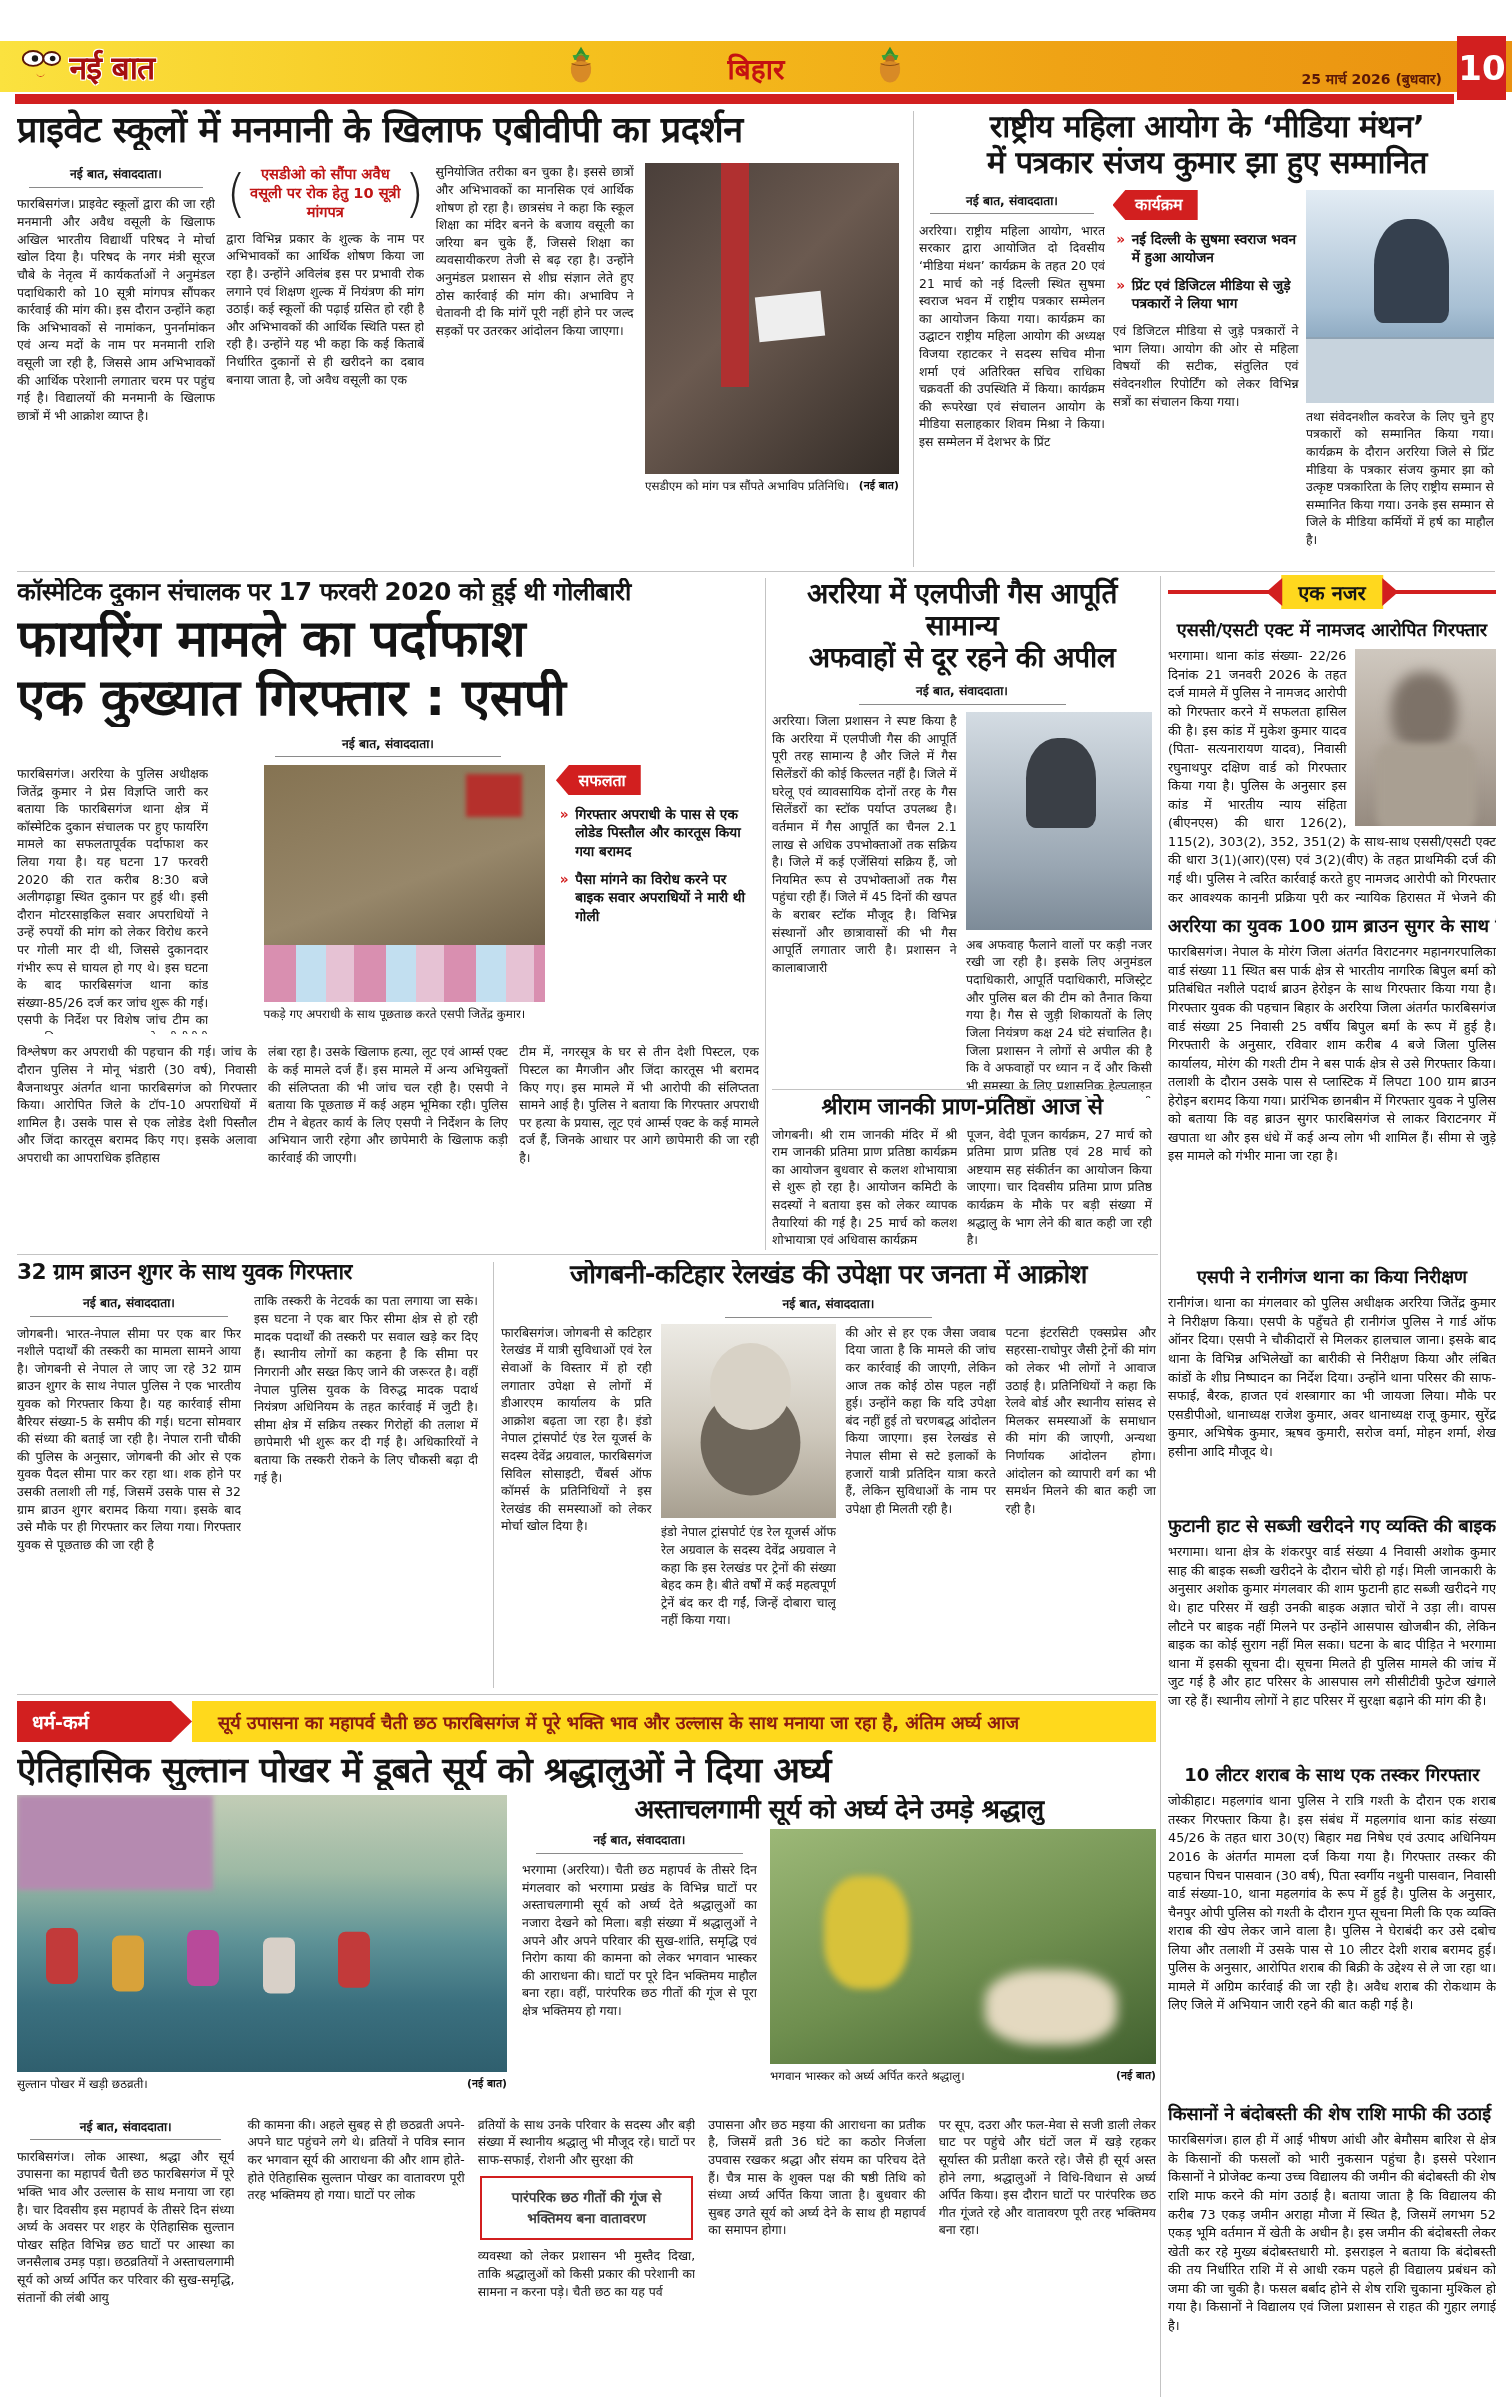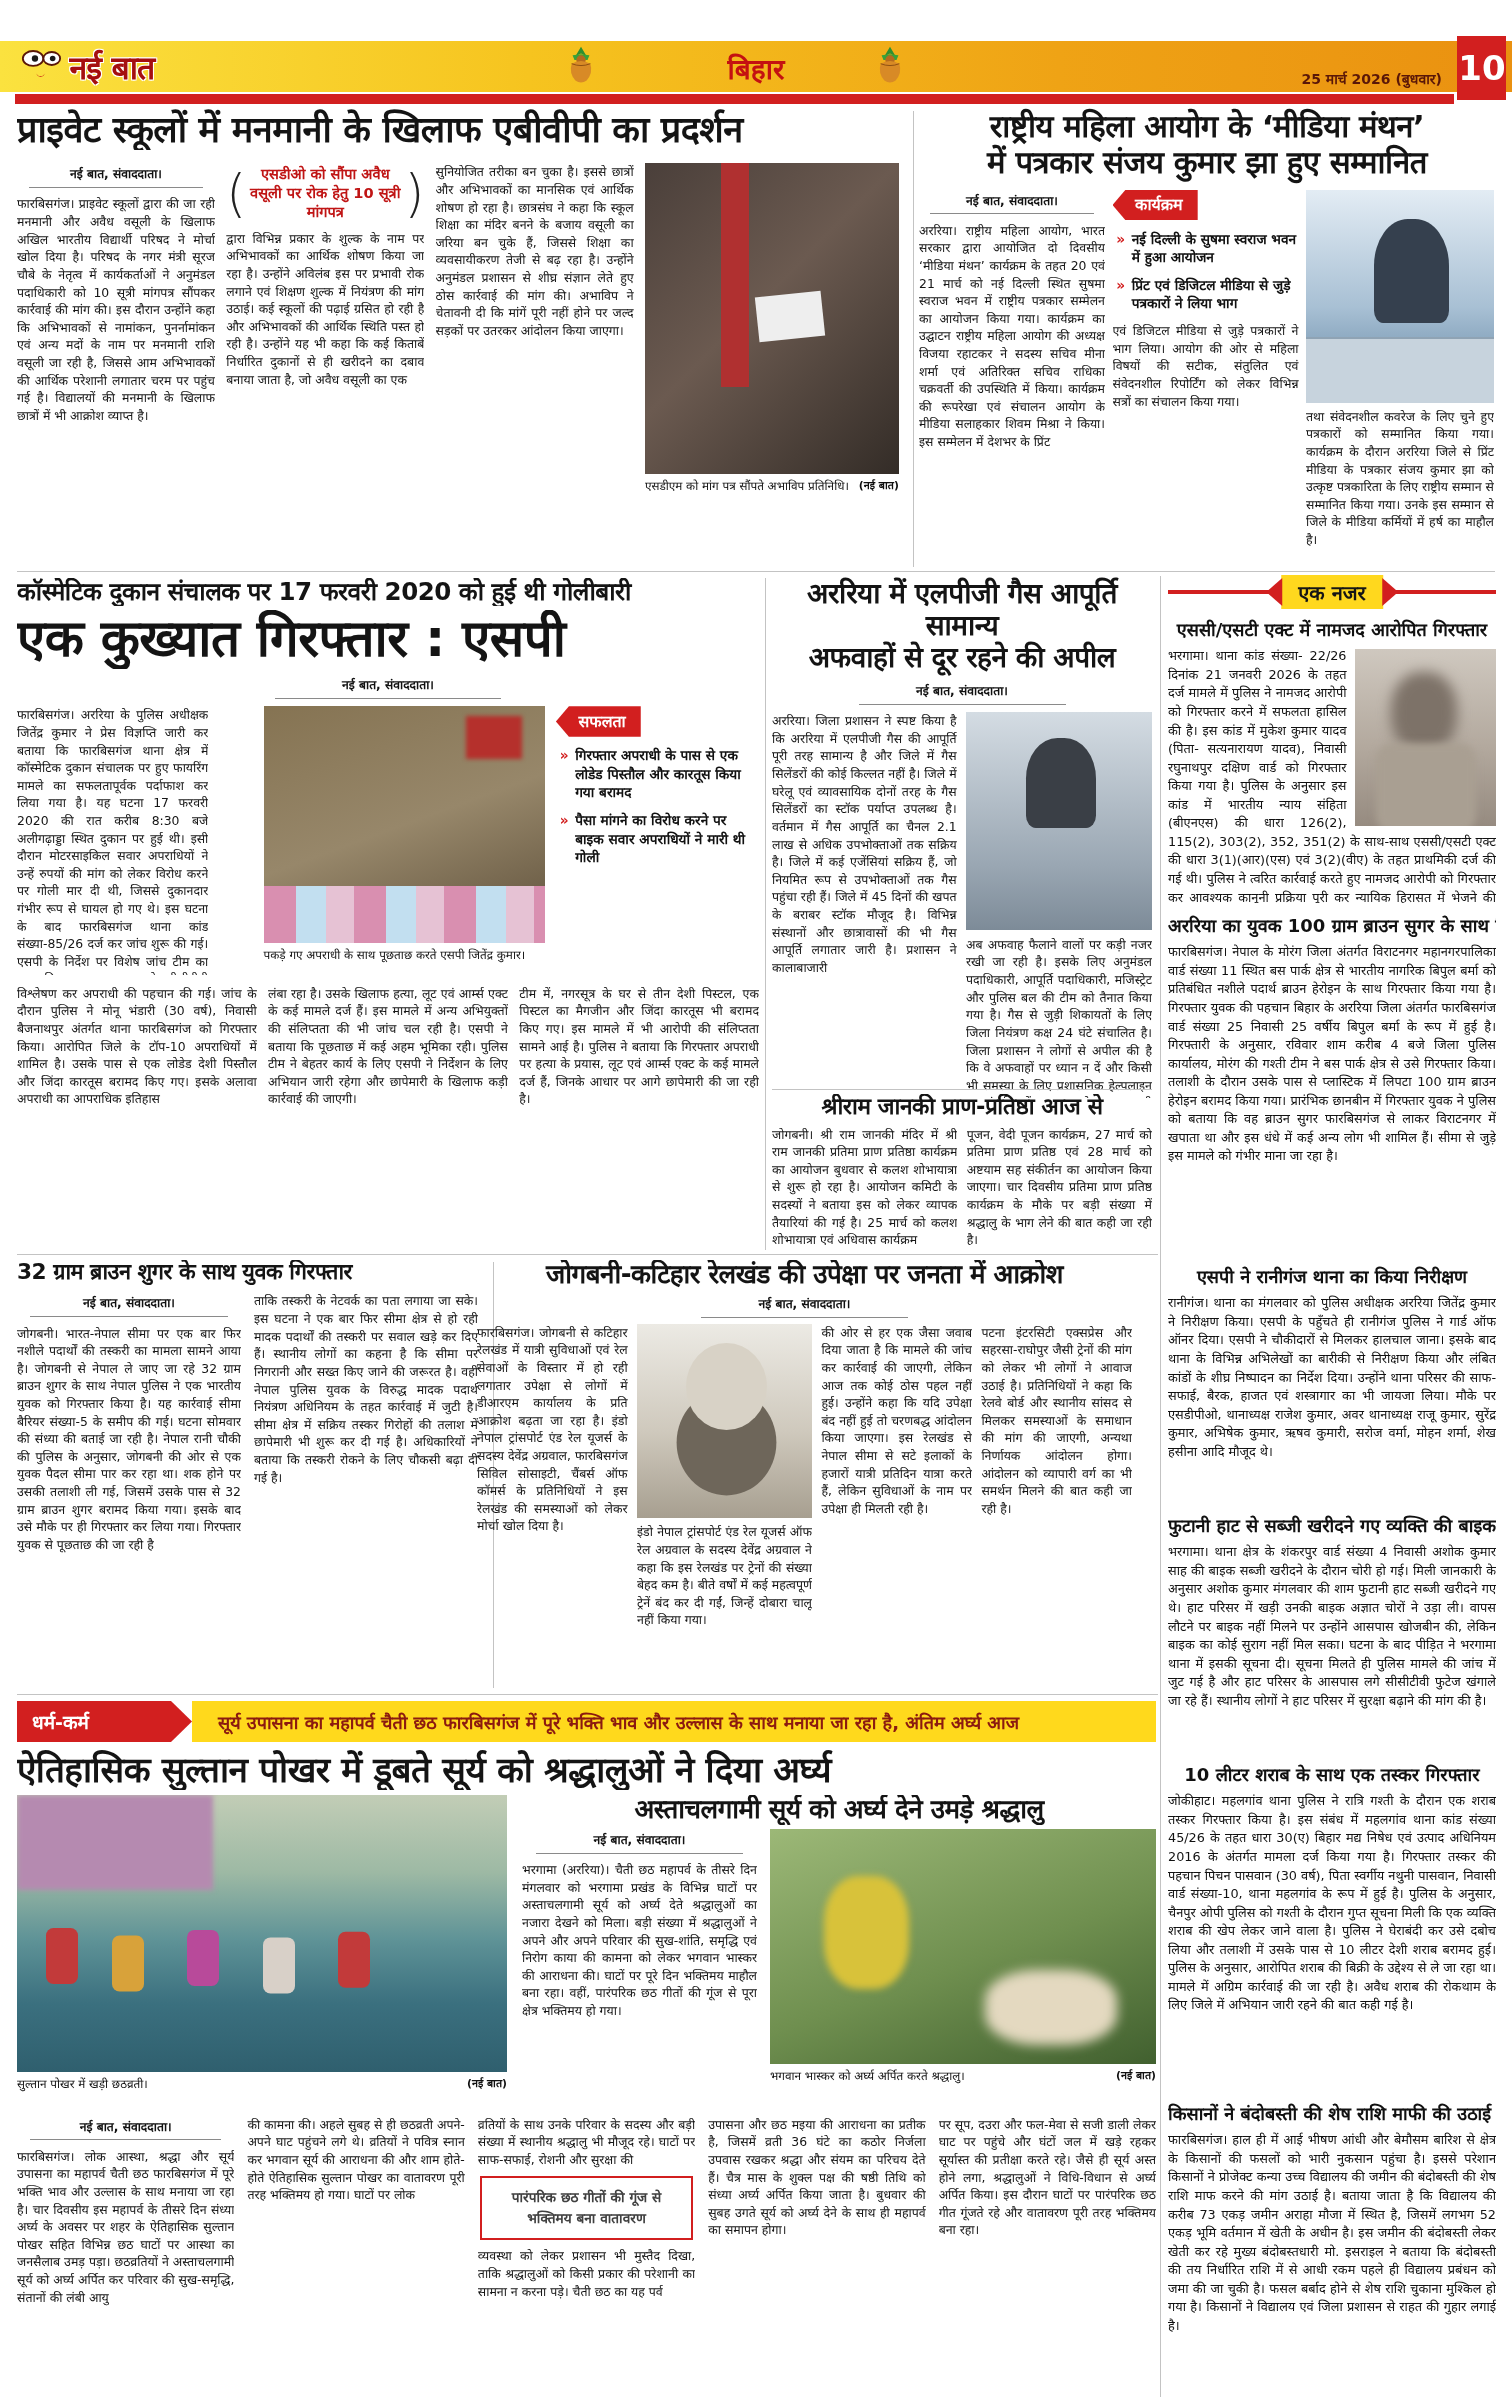--- a/index.html
+++ b/index.html
@@ -100,21 +100,21 @@
   #art-firing{left:17px;top:578px;width:742px;height:672px;}
   #vr-f{left:765px;top:578px;height:672px;}
   #art-lpg{left:772px;top:578px;width:380px;height:508px;}
   #hr-lp{left:772px;top:1089px;width:380px;}
   #art-pran{left:772px;top:1094px;width:380px;height:156px;}
   #vr-en{left:1160px;top:576px;height:1821px;}
   #ek-nazar{left:1168px;top:573px;width:328px;height:1827px;}
   #hr-2{left:17px;top:1254px;width:1141px;}
   #art-sugar{left:17px;top:1260px;width:469px;height:429px;}
   #vr-s{left:493px;top:1262px;height:426px;}
-  #art-rail{left:477px;top:1260px;width:655px;height:429px;}
+  #art-rail{left:501px;top:1260px;width:655px;height:429px;}
   #hr-3{left:17px;top:1694px;width:1141px;}
   #dharm{left:17px;top:1701px;width:1139px;height:699px;}
   
   .row{display:flex;gap:11.3px;}
   .f-head{font-size:51px;}
   .k-head{font-size:24.5px;margin-bottom:3.8px;}
   .nc-head{font-size:31px;text-align:center;}
   .lp-head{font-size:28px;text-align:center;}
   .pr-head{font-size:22.6px;text-align:center;margin-bottom:5.6px;}
   .sg-head{font-size:21.7px;}
@@ -222,20 +222,21 @@
         <div class="ph ph-ncw" style="width:188px;height:213px;"></div>
         <div class="bt" style="height:141px;margin-top:5px;">तथा संवेदनशील कवरेज के लिए चुने हुए पत्रकारों को सम्मानित किया गया। कार्यक्रम के दौरान अररिया जिले से प्रिंट मीडिया के पत्रकार संजय कुमार झा को उत्कृष्ट पत्रकारिता के लिए राष्ट्रीय सम्मान से सम्मानित किया गया। उनके इस सम्मान से जिले के मीडिया कर्मियों में हर्ष का माहौल है।</div>
       </div>
     </div>
   </section>
 
   <div class="abs hrl" id="hr-1"></div>
 
   <section class="abs" id="art-firing">
     <div class="headline k-head h-nowrap">कॉस्मेटिक दुकान संचालक पर 17 फरवरी 2020 को हुई थी गोलीबारी</div>
+    <div class="headline f-head h-nowrap">फायरिंग मामले का पर्दाफाश</div>
     <div class="headline f-head h-nowrap">एक कुख्यात गिरफ्तार : एसपी</div>
     <div class="byline" style="width:226px;margin:7.5px auto;">नई बात, संवाददाता।</div>
     <div class="row" style="height:269px;">
       <div style="width:211px;">
         <div class="bt" style="height:269px;">फारबिसगंज। अररिया के पुलिस अधीक्षक जितेंद्र कुमार ने प्रेस विज्ञप्ति जारी कर बताया कि फारबिसगंज थाना क्षेत्र में कॉस्मेटिक दुकान संचालक पर हुए फायरिंग मामले का सफलतापूर्वक पर्दाफाश कर लिया गया है। यह घटना 17 फरवरी 2020 की रात करीब 8:30 बजे अलीगढ़ाड्डा स्थित दुकान पर हुई थी। इसी दौरान मोटरसाइकिल सवार अपराधियों ने उन्हें रुपयों की मांग को लेकर विरोध करने पर गोली मार दी थी, जिससे दुकानदार गंभीर रूप से घायल हो गए थे। इस घटना के बाद फारबिसगंज थाना कांड संख्या-85/26 दर्ज कर जांच शुरू की गई। एसपी के निर्देश पर विशेष जांच टीम का गठन किया गया तथा शहर के सीसीटीवी कैमरों के फुटेज का</div>
       </div>
       <div style="width:281px;margin-left:44px;">
         <div class="ph ph-sp" style="width:281px;height:237px;"></div>
         <div class="caption">
             <span>पकड़े गए अपराधी के साथ पूछताछ करते एसपी जितेंद्र कुमार।</span>

